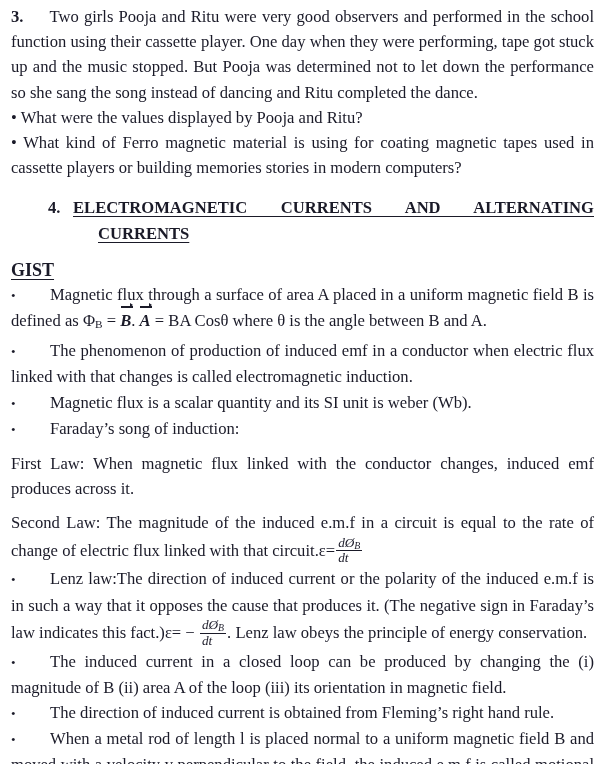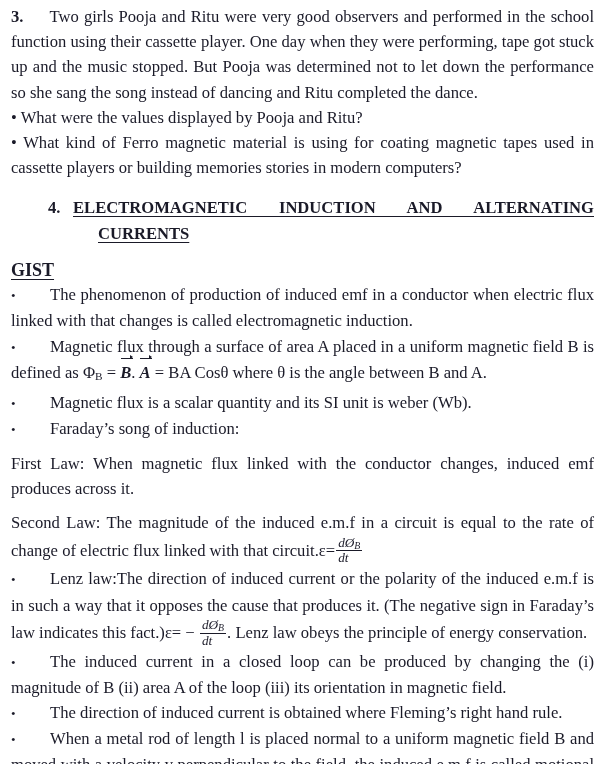--- a/index.html
+++ b/index.html
@@ -171,53 +171,53 @@
 
 <div class="page">
 
   <p class="q-para just-last"><span class="q-num">3.</span><span class="gap-num"></span><span>Two girls Pooja and Ritu were very good observers and performed in the school function using their cassette player. One day when they were performing, tape got stuck up and the music stopped. But Pooja was determined not to let down the performance so she sang the song instead of dancing and Ritu completed the dance.</span></p>
 
   <p class="dot-line">• What were the values displayed by Pooja and Ritu?</p>
 
   <p class="dot-line wrapme">• What kind of Ferro magnetic material is using for coating magnetic tapes used in cassette players or building memories stories in modern computers?</p>
 
   <div class="chapter">
-    <span class="ch-row"><span class="ch-num">4.</span><span>ELECTROMAGNETIC INDUCTION AND ALTERNATING</span></span>
+    <span class="ch-row"><span class="ch-num">4.</span><span>ELECTROMAGNETIC CURRENTS AND ALTERNATING</span></span>
     <span class="ch-row2"><span>CURRENTS</span></span>
   </div>
 
   <div>
     <div class="gist">GIST</div>
 
     
+    <p class="bullet-para just-last"><span class="bul"><i>•</i></span><span>Magnetic flux through a surface of area A placed in a uniform magnetic field B is defined as </span><span><span>Φ</span><sub class="sb">B</sub></span><span> = </span><span class="vecwrap">B</span><span>.</span> <span class="vecwrap">A</span><span> = BA Cosθ where θ is the angle between B and A.</span></p>
+
+    
     <p class="bullet-para just-last"><span class="bul"><i>•</i></span><span>The phenomenon of production of induced emf in a conductor when electric flux linked with that changes is called electromagnetic induction.</span></p>
 
     
-    <p class="bullet-para just-last"><span class="bul"><i>•</i></span><span>Magnetic flux through a surface of area A placed in a uniform magnetic field B is defined as </span><span><span>Φ</span><sub class="sb">B</sub></span><span> = </span><span class="vecwrap">B</span><span>.</span> <span class="vecwrap">A</span><span> = BA Cosθ where θ is the angle between B and A.</span></p>
-
-    
     <p class="bullet-para dot-line"><span class="bul"><i>•</i></span><span>Magnetic flux is a scalar quantity and its SI unit is weber (Wb).</span></p>
 
     
     <p class="bullet-para dot-line"><span class="bul"><i>•</i></span><span>Faraday’s song of induction:</span></p>
 
     
     <p class="plain-para just-last">First Law: When magnetic flux linked with the conductor changes, induced emf produces across it.</p>
 
     
     <p class="plain-para just-last"><span>Second Law: The magnitude of the induced e.m.f in a circuit is equal to the rate of change of electric flux linked with that circuit.ε=</span><span class="frac"><span class="num"><span>dØ</span><sub>B</sub></span><span class="den">dt</span></span></p>
 
     
     <p class="bullet-para just-last"><span class="bul"><i>•</i></span><span>Lenz law:The direction of induced current or the polarity of the induced e.m.f is in such a way that it opposes the cause that produces it. (The negative sign in Faraday’s law indicates this fact.)ε= − </span><span class="frac"><span class="num"><span>dØ</span><sub>B</sub></span><span class="den">dt</span></span><span>. Lenz law obeys the principle of energy conservation.</span></p>
 
     
     <p class="bullet-para just-last"><span class="bul"><i>•</i></span><span>The induced current in a closed loop can be produced by changing the (i) magnitude of B (ii) area A of the loop (iii) its orientation in magnetic field.</span></p>
 
     
-    <p class="bullet-para dot-line"><span class="bul"><i>•</i></span><span>The direction of induced current is obtained where Fleming’s right hand rule.</span></p>
+    <p class="bullet-para dot-line"><span class="bul"><i>•</i></span><span>The direction of induced current is obtained from Fleming’s right hand rule.</span></p>
 
     
     <p class="bullet-para just-last"><span class="bul"><i>•</i></span><span>When a metal rod of length l is placed normal to a uniform magnetic field B and moved with a velocity v perpendicular to the field, the induced e.m.f is called motional e.m.f. It produces across the ends of the rod. ε  = Blv.If ‘R’ is the resistance of the metal rod, the induced current is given by I=Blv/R, the force acting on the conductor in the presence of magnetic field (due to drift of charge) is</span></p>
 
     
     
   </div>
 
 </div>
 

